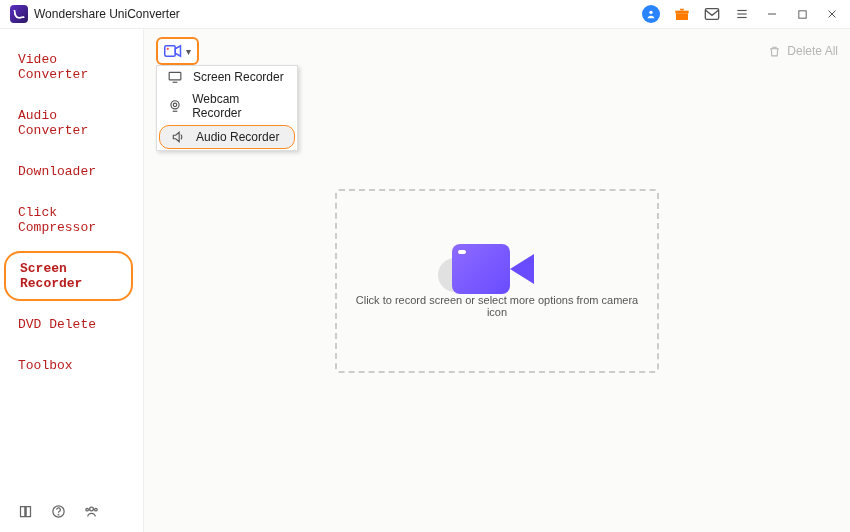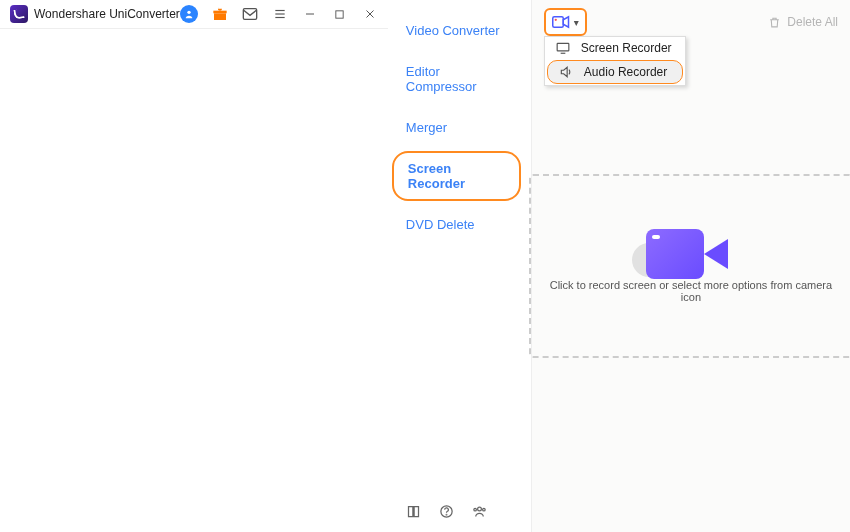--- a/index.html
+++ b/index.html
@@ -11,21 +11,21 @@
     background: #ffffff;
     color: #333;
     overflow: hidden;
     font-size: 13px;
   }
   .window {
     width: 850px;
     height: 532px;
     background: #fff;
     display: flex;
-    flex-direction: row;
+    flex-direction: column;
   }
   
   .titlebar {
     height: 28px;
     display: flex;
     align-items: center;
     padding: 0 10px;
     border-bottom: 1px solid #eee;
   }
   .app-logo {
@@ -62,23 +62,24 @@
     width: 143px;
     border-right:1px solid #eee;
     display:flex;
     flex-direction:column;
     padding-top:10px;
     position:relative;
   }
   .nav-item {
     padding: 10px 18px;
     font-size:13px;
-    color:#3b82f6;
+    color:#b91c1c;
     cursor:pointer;
     margin: 3px 0;
+    font-family: Liberation Mono, monospace;
   }
   .nav-item.active {
     font-weight:700;
     background:#fff;
   }
   .nav-item.active.hl {
     border:2px solid #ff8a1f;
     border-radius:16px;
     margin-left:4px;
     margin-right:10px;
@@ -250,24 +251,26 @@
             <line x1="19" y1="5" x2="5" y2="19"></line>
           </svg>
       </div>
     </div>
   </div>
 
   <div class="body">
 
     <div class="sidebar">
       <div class="nav-item">Video Converter</div>
-      <div class="nav-item">Editor Compressor</div>
-      <div class="nav-item">Merger</div>
+      <div class="nav-item">Audio Converter</div>
+      <div class="nav-item">Downloader</div>
+      <div class="nav-item">Click Compressor</div>
       <div class="nav-item active hl">Screen Recorder</div>
       <div class="nav-item">DVD Delete</div>
+      <div class="nav-item">Toolbox</div>
 
       <div class="sidebar-footer">
         <span>
           <svg width="15" height="15" viewBox="0 0 24 24" fill="none" stroke="#666" stroke-width="2">
               <path d="M4 4h7v16H4zM13 4h7v16h-7z"></path>
             </svg>
         </span>
         <span>
           <svg width="15" height="15" viewBox="0 0 24 24" fill="none" stroke="#666" stroke-width="2">
               <circle cx="12" cy="12" r="9"></circle>
@@ -308,20 +311,30 @@
       <div class="dd-menu">
         <div class="dd-item">
           <span class="ddi">
             <svg width="14" height="12" viewBox="0 0 24 20" fill="none" stroke="#555" stroke-width="2">
                 <rect x="2" y="2" width="20" height="13" rx="1"></rect>
                 <line x1="8" y1="19" x2="16" y2="19"></line>
               </svg>
           </span>
           <span>Screen Recorder</span>
         </div>
+        <div class="dd-item">
+          <span class="ddi">
+            <svg width="14" height="14" viewBox="0 0 24 24" fill="none" stroke="#555" stroke-width="2">
+                <circle cx="12" cy="10" r="7"></circle>
+                <circle cx="12" cy="10" r="3"></circle>
+                <path d="M8 21h8"></path>
+              </svg>
+          </span>
+          <span>Webcam Recorder</span>
+        </div>
         <div class="dd-item sel">
           <span class="ddi">
             <svg width="14" height="14" viewBox="0 0 24 24" fill="none" stroke="#555" stroke-width="2">
                 <path d="M4 9v6h4l6 5V4l-6 5H4z"></path>
                 <path d="M17 8c2 2 2 6 0 8"></path>
               </svg>
           </span>
           <span>Audio Recorder</span>
         </div>
       </div>

